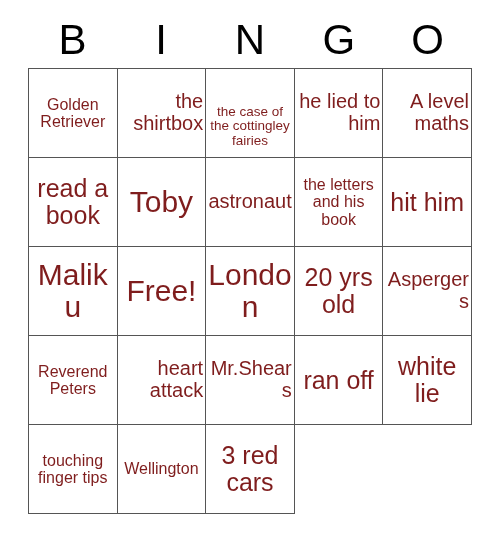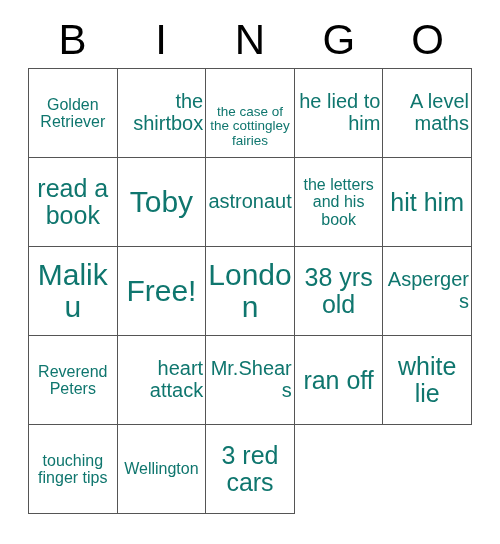--- a/index.html
+++ b/index.html
@@ -65,21 +65,21 @@
     text-align: center;
     padding: 1px 2px;
     overflow: hidden;
     background: #ffffff;
   }
   .cell-text {
     display: block;
     width: 100%;
     line-height: 1.08;
     word-wrap: break-word;
-    color: #0f766e;
+    color: #7f1d1d;
   }
   
   .sz-xl .cell-text { font-size: 30px; }
   .sz-lg .cell-text { font-size: 25px; }
   .sz-md .cell-text { font-size: 20px; text-align: right; }
   .sz-sm .cell-text { font-size: 16px; }
   .sz-xs .cell-text { font-size: 13.5px; margin-top: 27px; }
 </style>
 </head>
 <body>
@@ -128,21 +128,21 @@
       <div class="cell sz-xl">
         <span class="cell-text">Maliku</span>
       </div>
       <div class="cell sz-xl">
         <span class="cell-text">Free!</span>
       </div>
       <div class="cell sz-xl">
         <span class="cell-text">London</span>
       </div>
       <div class="cell sz-lg">
-        <span class="cell-text">38 yrs old</span>
+        <span class="cell-text">20 yrs old</span>
       </div>
       <div class="cell sz-md">
         <span class="cell-text">Aspergers</span>
       </div>
       <div class="cell sz-sm">
         <span class="cell-text">Reverend Peters</span>
       </div>
       <div class="cell sz-md">
         <span class="cell-text">heart attack</span>
       </div>

